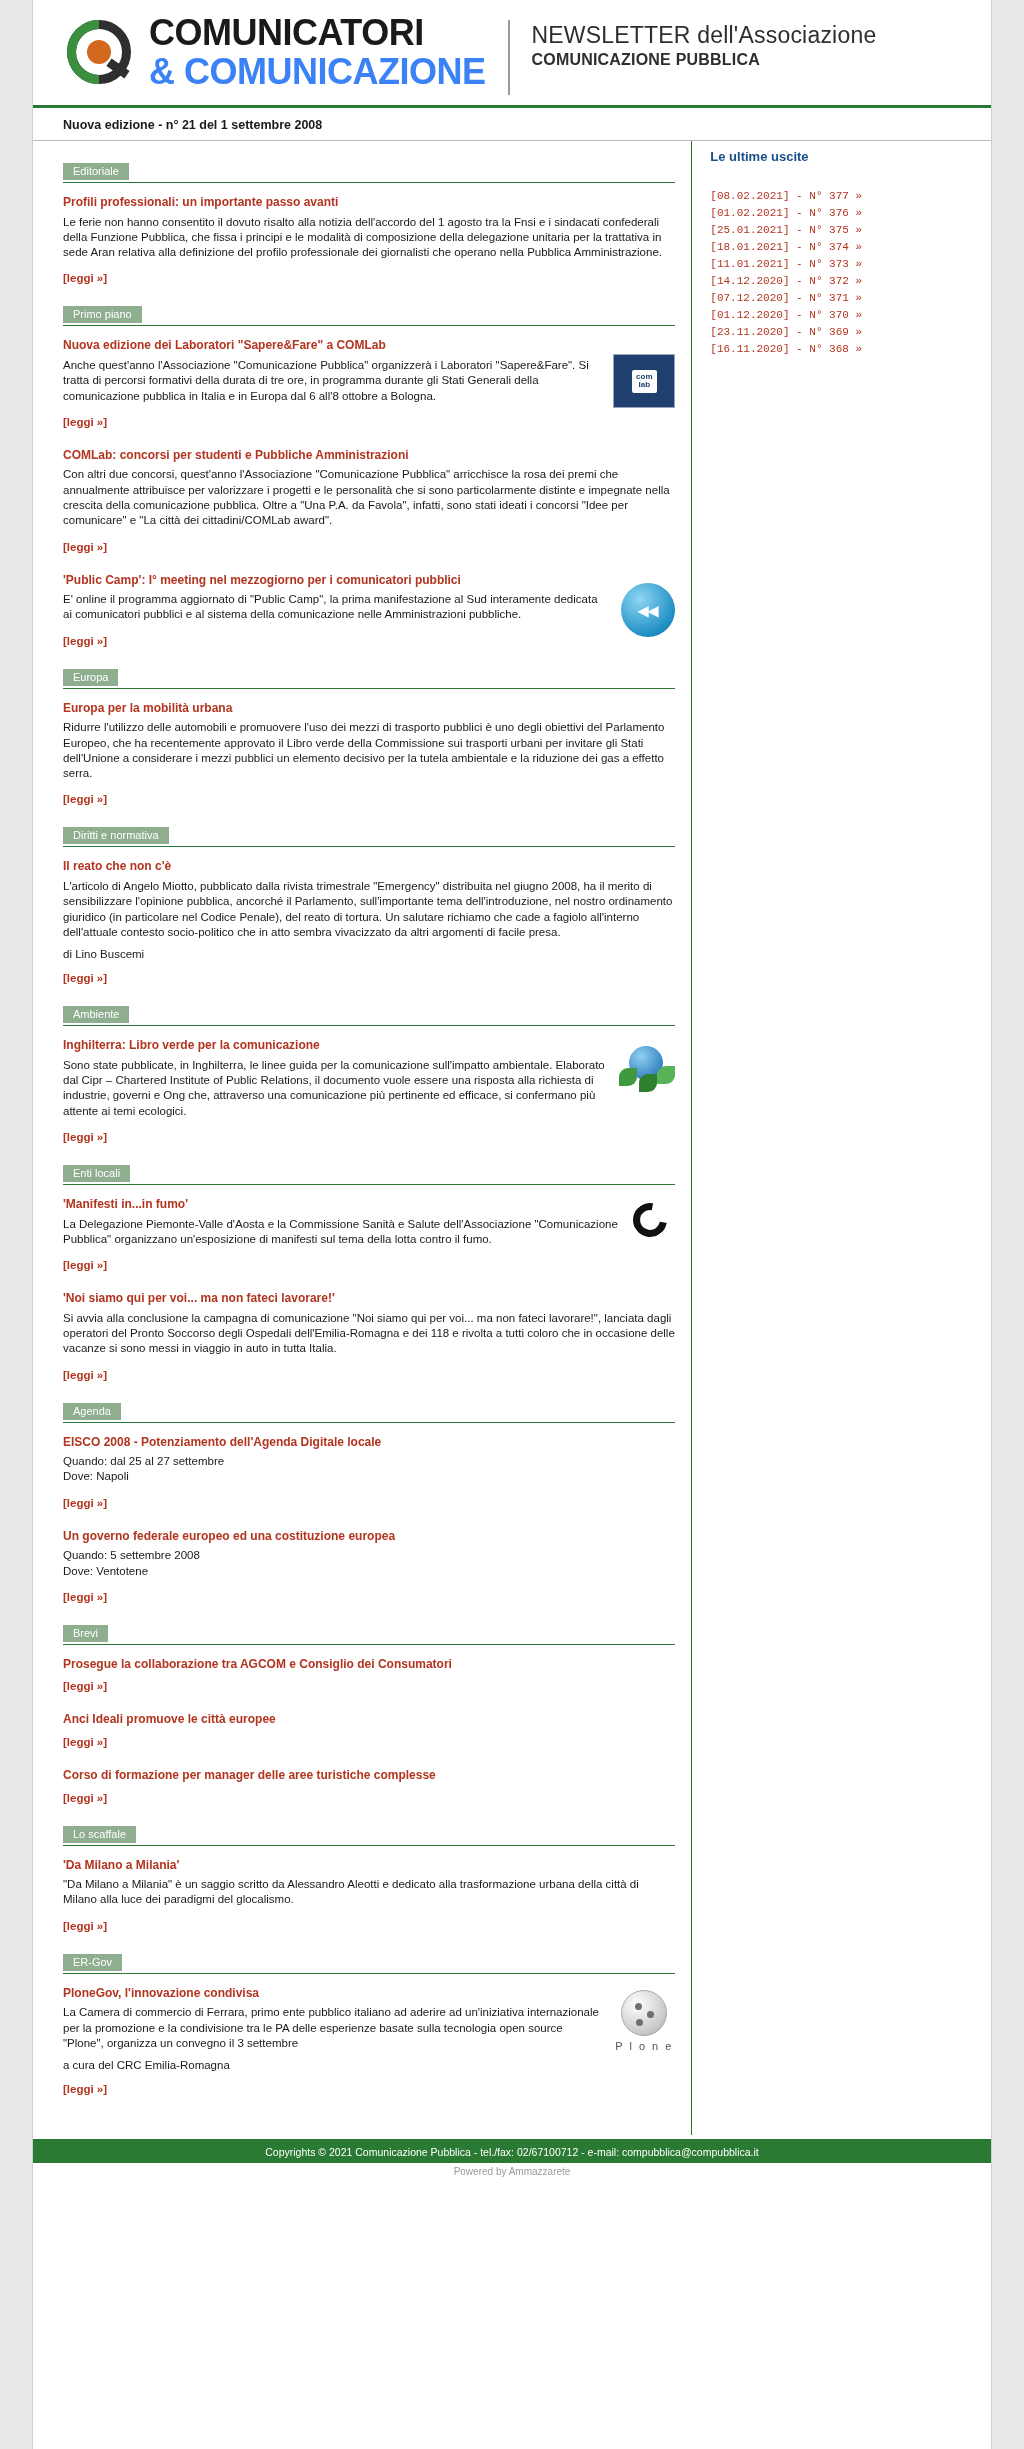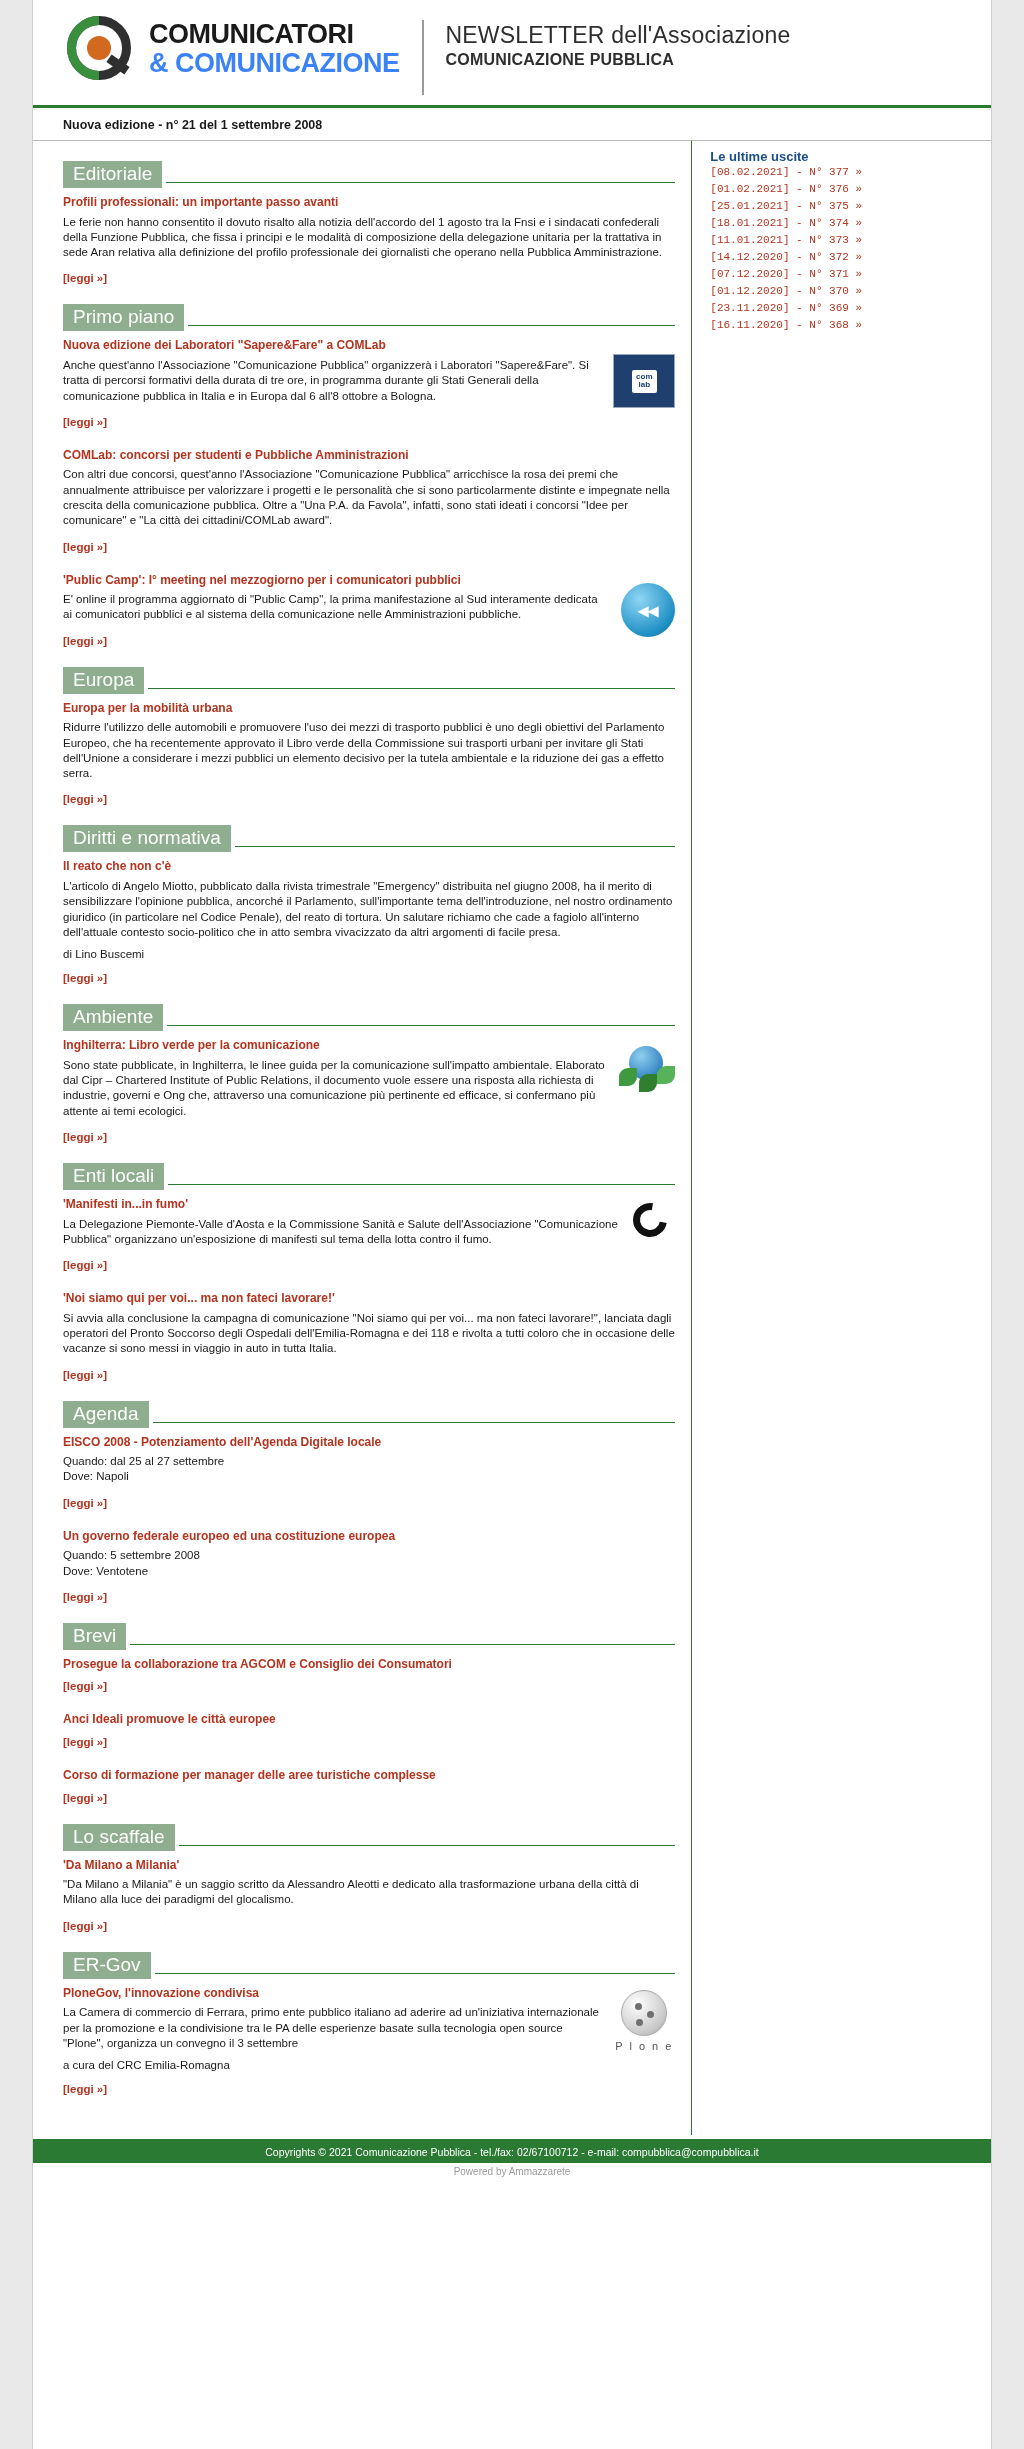--- a/index.html
+++ b/index.html
@@ -50,21 +50,21 @@
     background: #d2691e;
   }
   .logo-mark .tail {
     position: absolute; left: 44px; top: 46px;
     width: 22px; height: 9px; background: #2f2f2f;
     transform: rotate(35deg);
   }
   .logo-text {
     font-family: "Liberation Sans", sans-serif;
     font-weight: bold;
-    font-size: 27px;
+    font-size: 36px;
     line-height: 1.08;
     color: #1a1a1a;
     letter-spacing: -0.5px;
   }
   .logo-text .l2 { color: #3b82f6; }
   .masthead-divider {
     width: 2px; align-self: stretch; background: #9a9a9a;
     margin: 6px 22px 10px 22px;
   }
   .news-title {
@@ -87,21 +87,21 @@
     width: 660px;
     padding: 10px 16px 20px 30px;
     border-right: 1px solid #2b7a33;
   }
   .side-col {
     width: 299px;
     padding: 4px 14px 20px 18px;
   }
   .side-title {
     font-size: 13px; font-weight: bold; color: #1a4f8a;
-    margin: 4px 0 0 0;
+    margin: 4px 0 24px 0;
   }
   .side-list { list-style: none; margin: 0; padding: 0; }
   .side-list li {
     font-family: "Liberation Mono", monospace;
     font-size: 11px;
     color: #b3341f;
     line-height: 1.55;
     white-space: nowrap;
   }
 
@@ -111,21 +111,21 @@
   }
   .sec-head {
     position: relative;
     height: 24px;
     margin-bottom: 10px;
   }
   .sec-head .tab {
     display: inline-block;
     background: #8fae8f;
     color: #ffffff;
-    font-size: 19px;
+    font-size: 11px;
     padding: 2px 10px 3px 10px;
     position: relative;
     z-index: 2;
   }
   .sec-head .rule {
     position: absolute;
     left: 0; right: 0; bottom: 2px;
     border-bottom: 1px solid #2b7a33;
     z-index: 1;
   }

